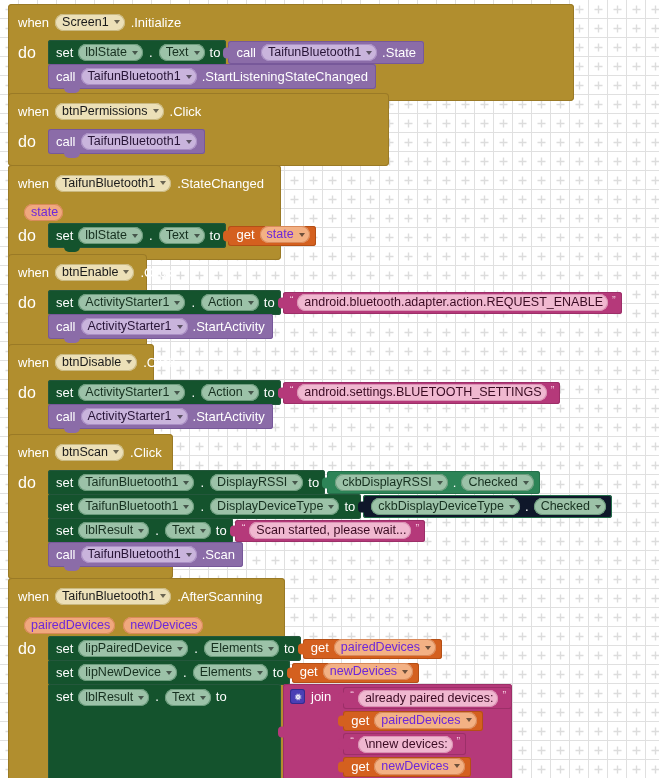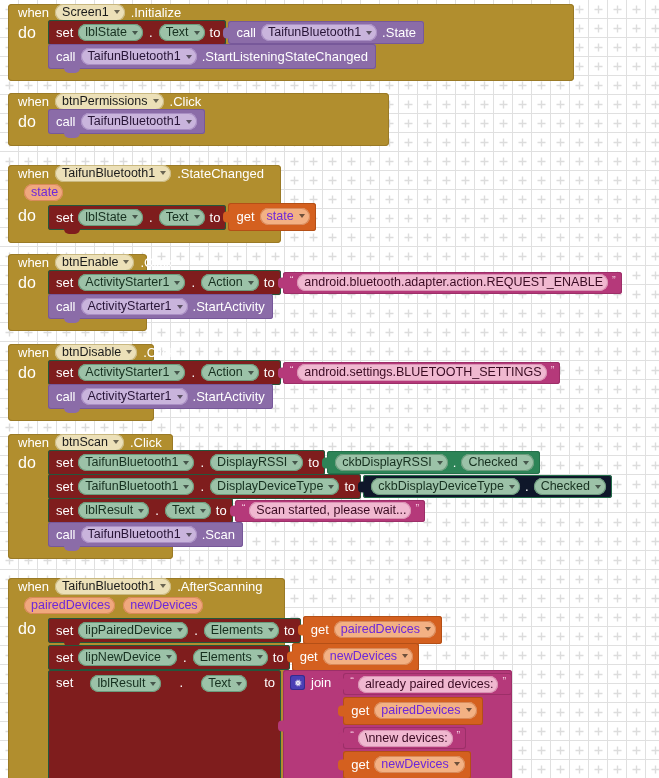--- a/index.html
+++ b/index.html
@@ -29,21 +29,21 @@
 
   
   .event {
     background: #b18e2e;
     border-radius: 4px;
     box-shadow: inset 0 0 0 1px #9a7a26;
     padding: 0;
   }
   .event .hdr {
     display: flex; align-items: center;
-    height: 16px;
+    height: 36px;
     padding: 0 8px 0 10px;
     gap: 6px;
     color: #fff; font-size: 13px;
   }
   .event .params {
     display: flex; align-items: center;
     height: 22px;
     padding: 0 8px 0 16px;
     gap: 8px;
   }
@@ -59,30 +59,29 @@
   .event .stack { display: block; }
   .event .foot { height: 13px; }
 
   
   .row {
     display: flex; align-items: center;
     position: relative;
     margin-bottom: -1px;
   }
   .setter {
-    background: #7f1d1d;
+    background: #14532d;
     box-shadow: inset 0 0 0 1px #24573c;
     border-radius: 3px;
     display: flex; align-items: center;
     height: 25px;
     padding: 0 6px 0 8px;
     gap: 5px;
     color: #fff; font-size: 13px;
     position: relative;
-    justify-content: space-between;
   }
   .caller {
     background: #8b6ca8;
     box-shadow: inset 0 0 0 1px #77589a;
     border-radius: 3px;
     display: flex; align-items: center;
     height: 25px;
     padding: 0 8px 0 8px;
     gap: 5px;
     color: #fff; font-size: 13px;
@@ -140,21 +139,21 @@
     width: 6px; height: 11px;
     border-radius: 4px 0 0 4px;
     background: inherit;
   }
   .getter {
     background: #d4601f;
     box-shadow: inset 0 0 0 1px #b44f16;
     border-radius: 3px;
     display: inline-flex; align-items: center;
     gap: 5px;
-    height: 28px;
+    height: 20px;
     padding: 0 6px 2px 8px;
     color: #fff; font-size: 13px;
   }
   .strblk {
     background: #b5397a;
     box-shadow: inset 0 0 0 1px #9c2f68;
     border-radius: 3px;
     display: inline-flex; align-items: center;
     gap: 4px;
     height: 22px;

